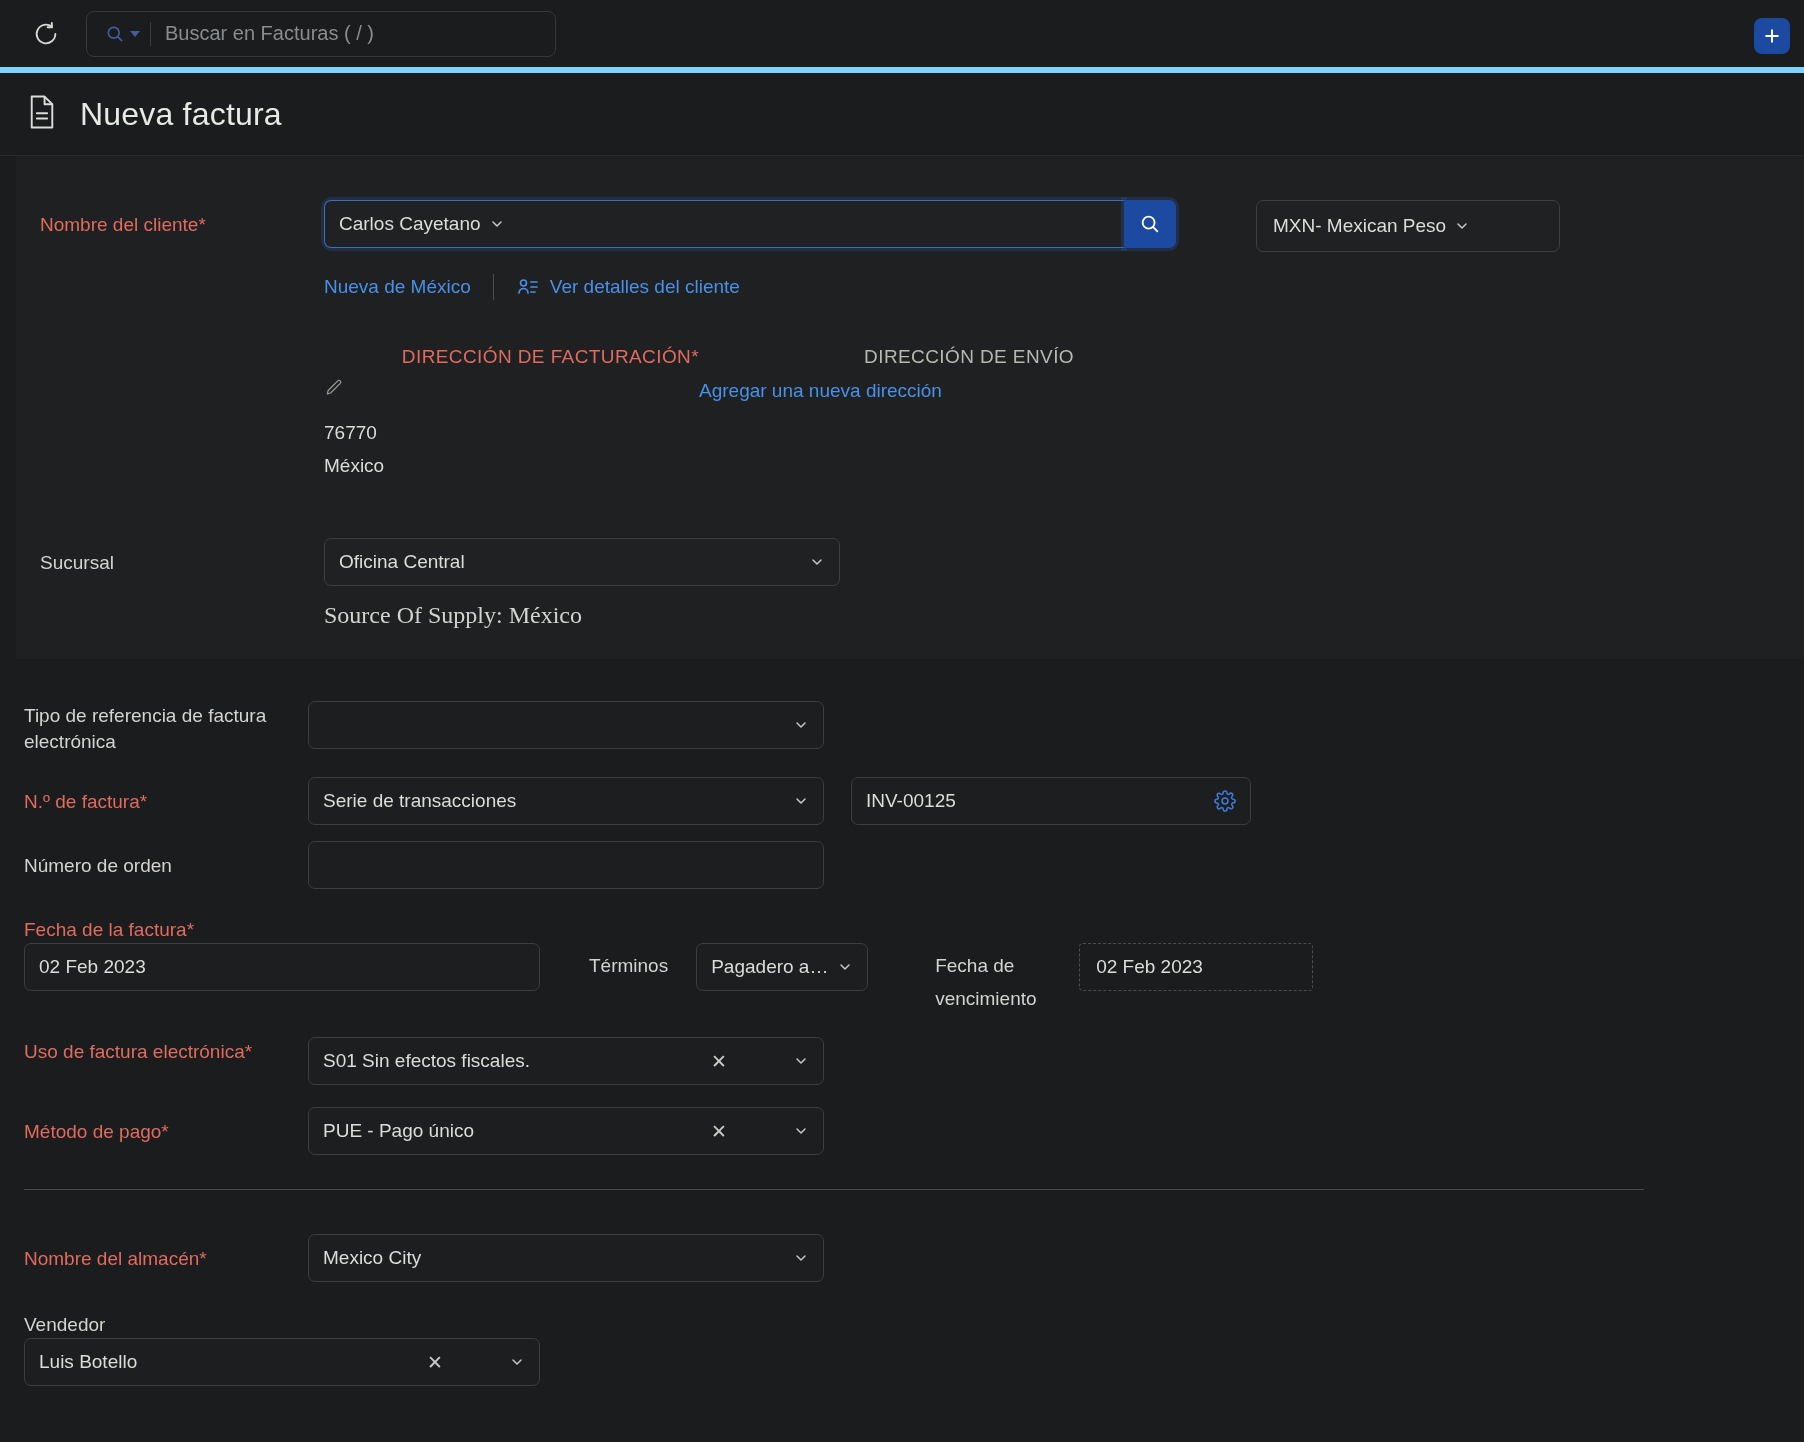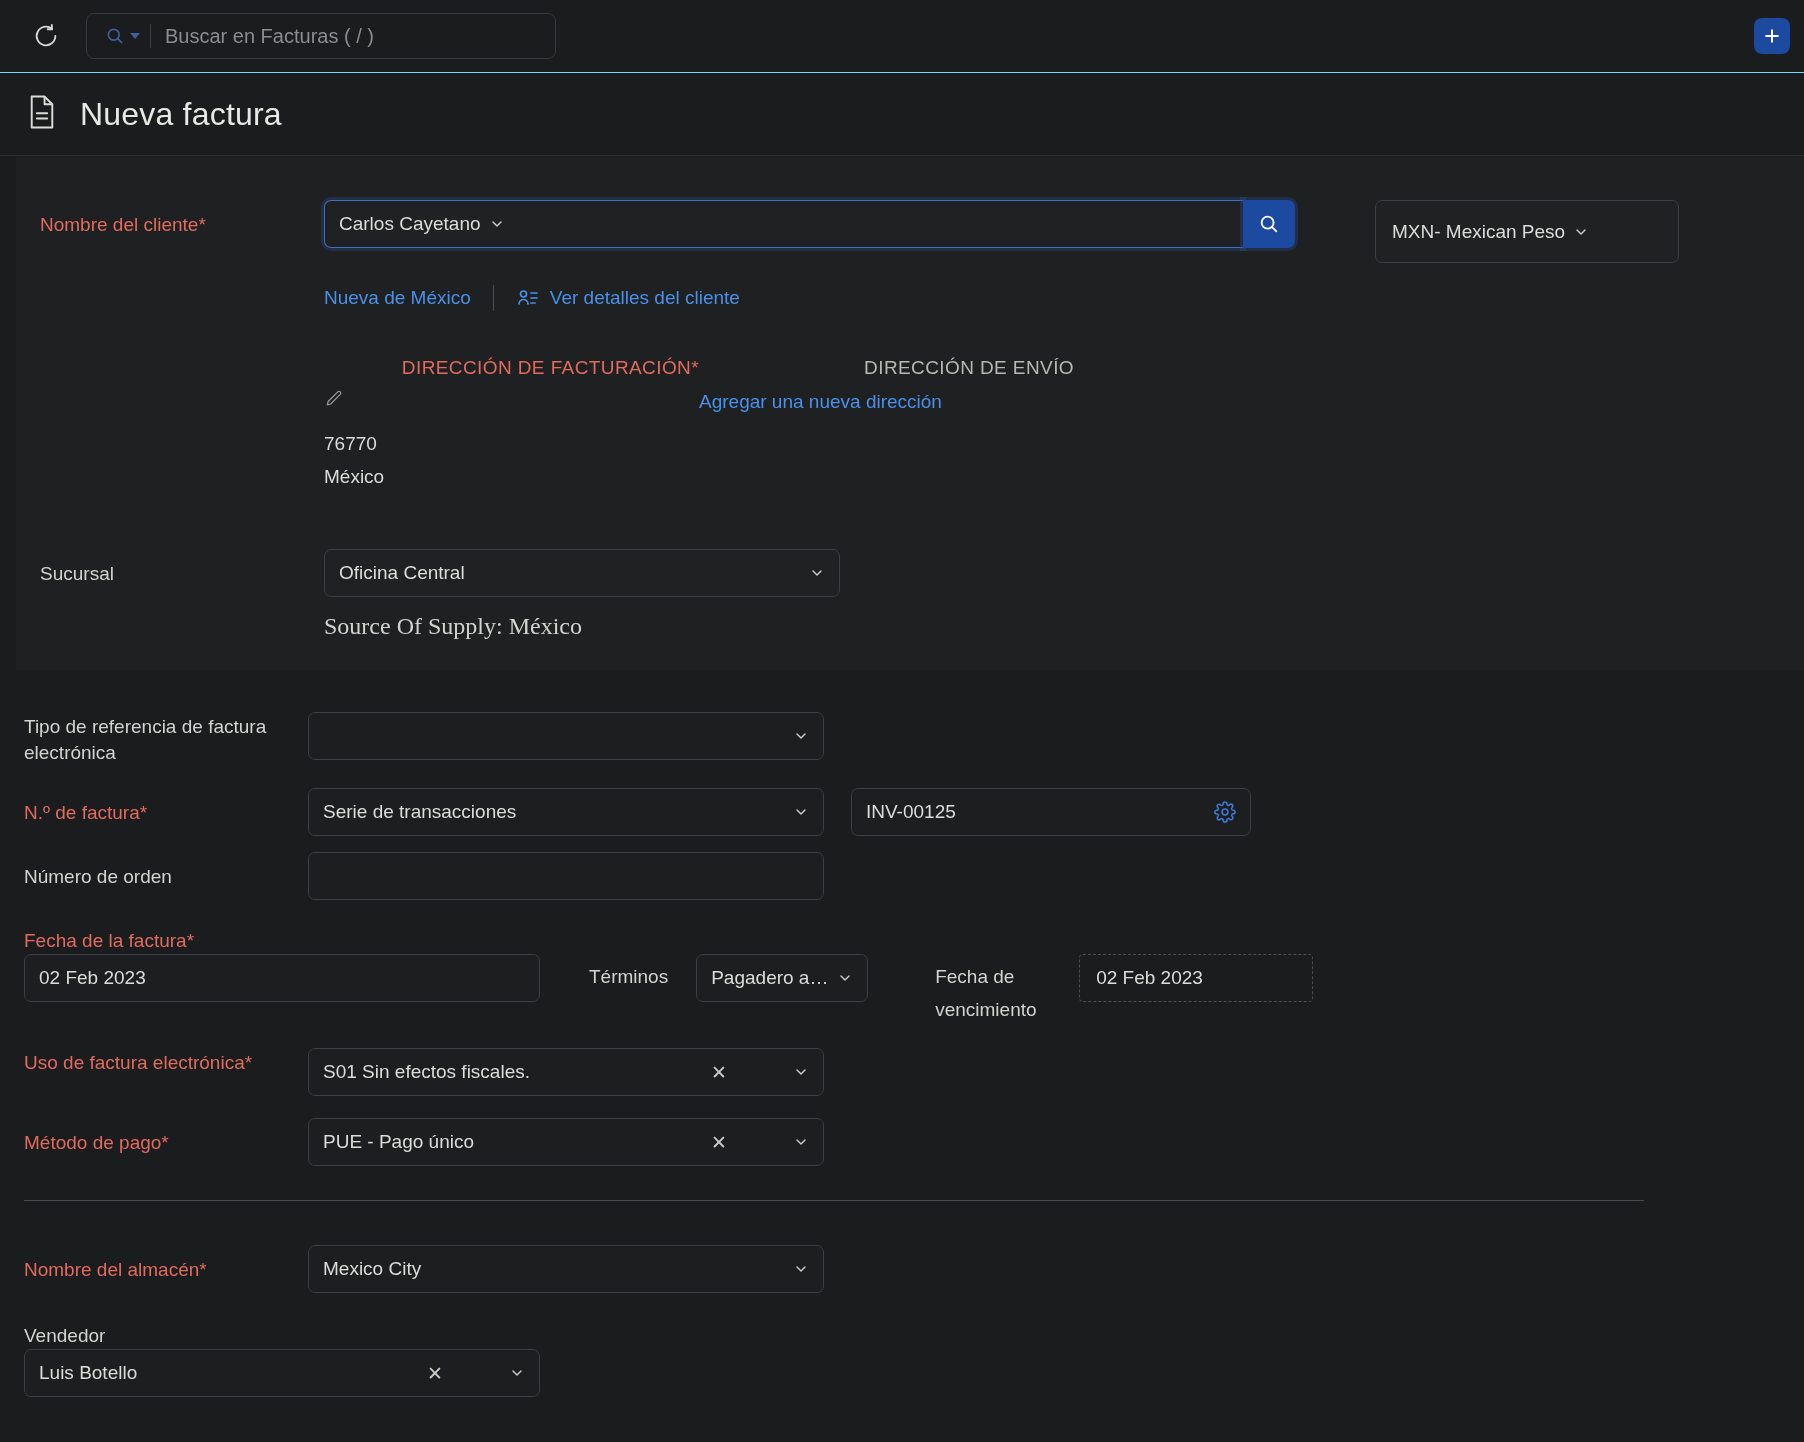--- a/index.html
+++ b/index.html
@@ -11,21 +11,21 @@
     font-family: "Liberation Sans", sans-serif;
     overflow: hidden;
   }
   body { color: #e3e3e0; }
 
   
   .topbar {
     position: relative;
     height: 73px;
     background: #1a1c1e;
-    border-bottom: 1px solid #7dd3fc;
+    border-bottom: 6px solid #7dd3fc;
     display: flex;
     align-items: center;
     padding: 0 20px;
   }
   .refresh-icon {
     width: 36px; height: 36px;
     margin-left: 8px; margin-right: 22px;
     display: flex; align-items: center; justify-content: center;
     cursor: pointer;
   }
@@ -131,41 +131,41 @@
     font-size: 19px;
     color: #c9c9c5;
     margin-right: 10px;
     cursor: pointer;
     line-height: 1;
   }
 
   
   .cust-row { display: flex; align-items: flex-start; gap: 0; }
   .cust-input {
-    width: 919px; height: 48px;
+    width: 800px; height: 48px;
     background: #1f2123;
     border: 1px solid #3c6ebd;
     border-right: none;
     border-radius: 7px 0 0 7px;
     display: flex; align-items: center;
     padding: 0 14px;
     font-size: 19px;
     color: #dcdcd8;
     box-shadow: 0 0 0 3px rgba(40,86,164,0.28);
   }
   .cust-search-btn {
     width: 52px; height: 48px;
     background: #1b4aa0;
     border-radius: 0 7px 7px 0;
     display: flex; align-items: center; justify-content: center;
     cursor: pointer;
     box-shadow: 0 0 0 3px rgba(40,86,164,0.28);
   }
   .currency-sel {
-    width: 304px; height: 63px;
+    width: 304px; height: 52px;
     margin-left: 80px;
     border: 1px solid #3b3e42;
     border-radius: 7px;
     background: #1f2123;
     display: flex; align-items: center;
     padding: 8px 16px;
     font-size: 19px;
     color: #dcdcd8;
   }
 

